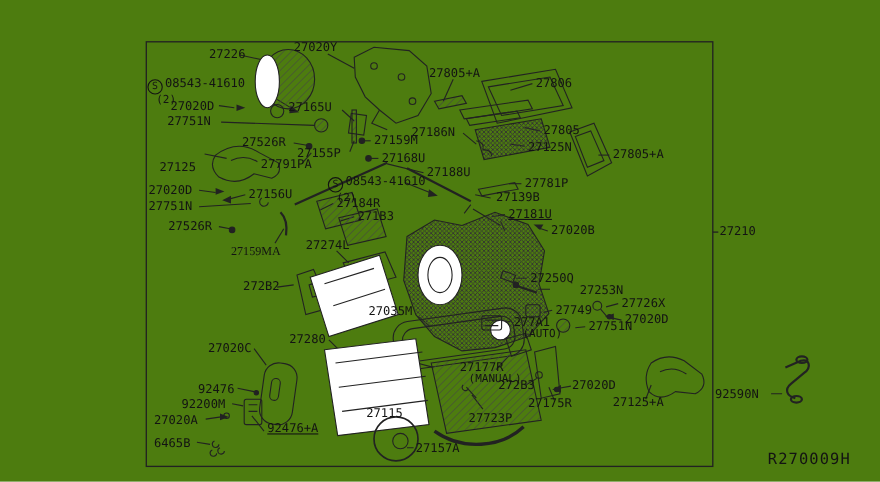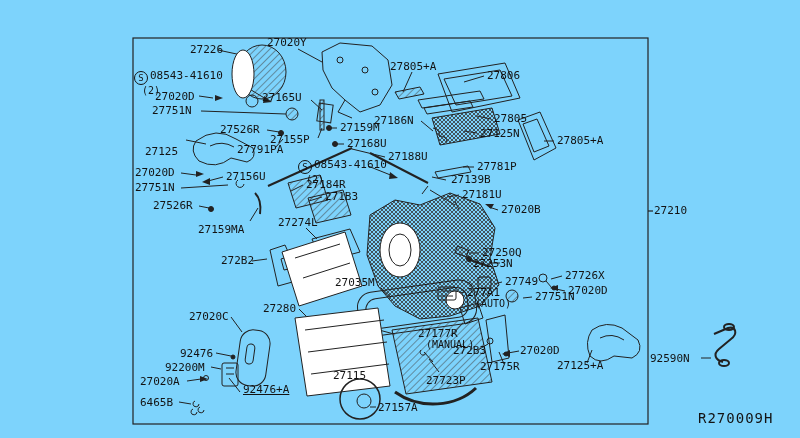--- a/index.html
+++ b/index.html
@@ -1,17 +1,17 @@
 <!DOCTYPE html>
 <html><head>
 <meta charset="utf-8">
 <style>
   html,body{margin:0;padding:0;background:#ffffff;}
   .stage{
-    position:relative;width:800px;height:438px;background:#7dd3fc;overflow:hidden;
+    position:relative;width:800px;height:438px;background:#4d7c0f;overflow:hidden;
     font-family:"DejaVu Sans Mono","Liberation Mono",monospace;color:#111;
   }
   .art{position:absolute;left:0;top:0;}
   .lbl{
     position:absolute;font-size:11px;line-height:11px;white-space:nowrap;
     letter-spacing:0px;color:#131313;
   }
   .lbl .sub{font-size:10px;line-height:10px;margin-top:1px;margin-left:8px;}
   .scircle{
     display:inline-block;width:12px;height:12px;border:1px solid #131313;border-radius:50%;
@@ -258,29 +258,29 @@
       <div class="lbl" style="left: 237px; top: 144px;"><span>27791PA</span></div>
       <div class="lbl" style="left: 298px; top: 159px;"><span class="scircle">S</span><span>08543-41610</span><div class="sub">(2)</div></div>
       <div class="lbl" style="left: 388px; top: 151px;"><span>27188U</span></div>
       <div class="lbl" style="left: 477px; top: 161px;"><span>27781P</span></div>
       <div class="lbl" style="left: 451px; top: 174px;"><span>27139B</span></div>
       <div class="lbl" style="left: 135px; top: 167px;"><span>27020D</span></div>
       <div class="lbl" style="left: 135px; top: 182px;"><span>27751N</span></div>
       <div class="lbl" style="left: 226px; top: 171px;"><span>27156U</span></div>
       <div class="lbl" style="left: 306px; top: 179px;"><span>27184R</span></div>
       <div class="lbl" style="left: 325px; top: 191px;"><span>271B3</span></div>
-      <div class="lbl" style="left: 462px; top: 189px;"><span>27181U</span></div>
+      <div class="lbl" style="left: 462px; top: 189px; text-decoration: underline;"><span>27181U</span></div>
       <div class="lbl" style="left: 153px; top: 200px;"><span>27526R</span></div>
       <div class="lbl" style="left: 501px; top: 204px;"><span>27020B</span></div>
       <div class="lbl" style="left: 654px; top: 205px;"><span>27210</span></div>
-      <div class="lbl" style="left: 198px; top: 224px;"><span>27159MA</span></div>
+      <div class="lbl" style="left: 210px; top: 224px; font-family: Liberation Serif, serif;"><span>27159MA</span></div>
       <div class="lbl" style="left: 278px; top: 217px;"><span>27274L</span></div>
       <div class="lbl" style="left: 221px; top: 255px;"><span>272B2</span></div>
       <div class="lbl" style="left: 482px; top: 247px;"><span>27250Q</span></div>
-      <div class="lbl" style="left: 473px; top: 258px;"><span>27253N</span></div>
+      <div class="lbl" style="left: 527px; top: 258px;"><span>27253N</span></div>
       <div class="lbl" style="left: 335px; top: 277px; text-align: right;"><span>27035M</span></div>
       <div class="lbl" style="left: 565px; top: 270px;"><span>27726X</span></div>
       <div class="lbl" style="left: 505px; top: 276px;"><span>27749</span></div>
       <div class="lbl" style="left: 467px; top: 287px;"><span>277A1</span><div class="sub">(AUTO)</div></div>
       <div class="lbl" style="left: 568px; top: 285px;"><span>27020D</span></div>
       <div class="lbl" style="left: 535px; top: 291px;"><span>27751N</span></div>
       <div class="lbl" style="left: 189px; top: 311px;"><span>27020C</span></div>
       <div class="lbl" style="left: 263px; top: 303px;"><span>27280</span></div>
       <div class="lbl" style="left: 333px; top: 324px; margin-top: 46px;"><span>27115</span></div>
       <div class="lbl" style="left: 418px; top: 328px;"><span>27177R</span><div class="sub">(MANUAL)</div></div>

